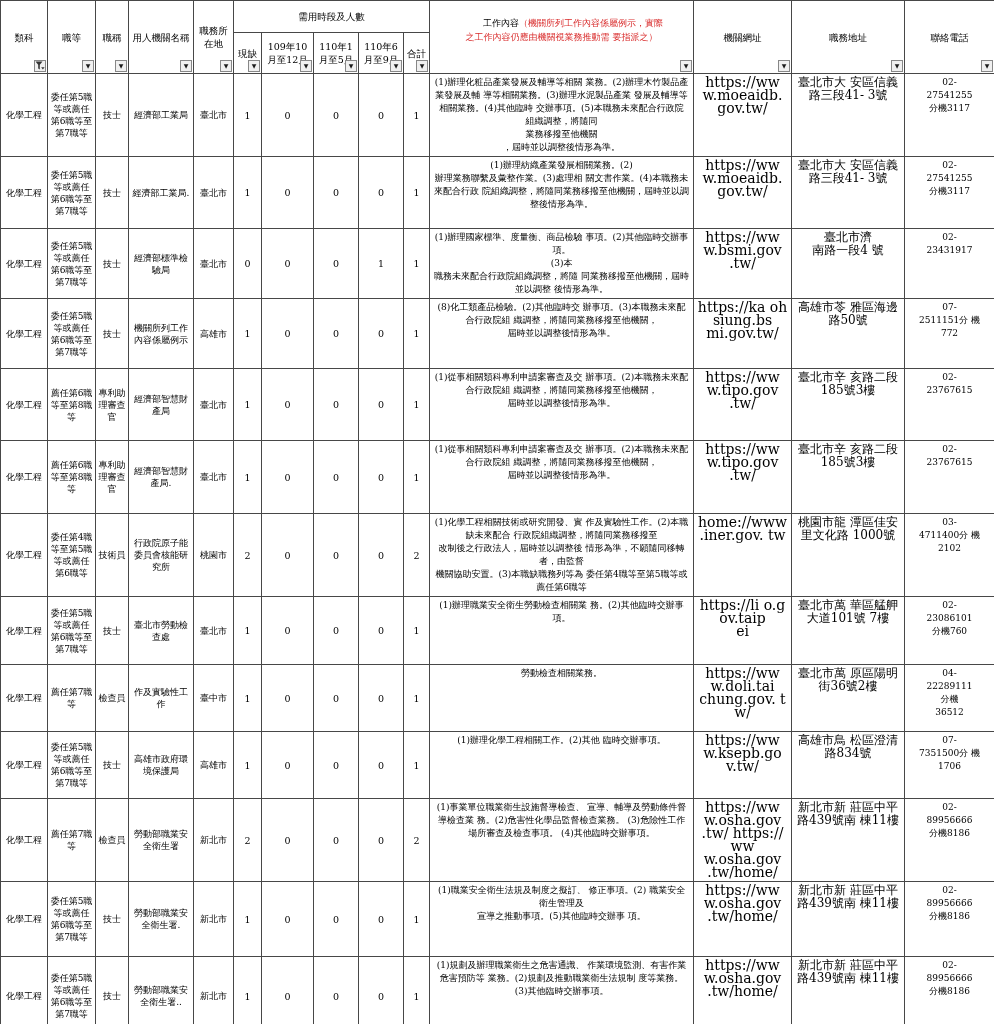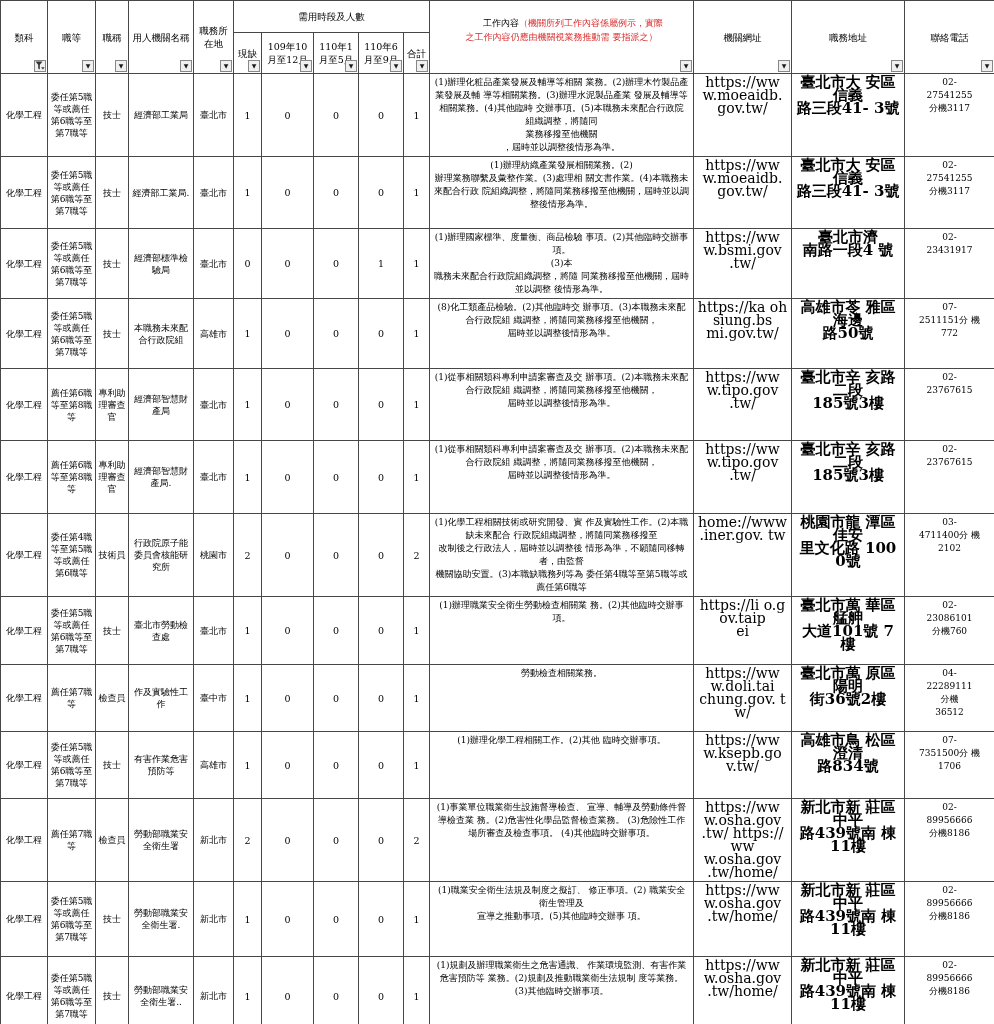--- a/index.html
+++ b/index.html
@@ -13,21 +13,21 @@
   thead tr.group-row th.group{height:30px;}
   thead tr.sub-row th{height:38px;}
   .work-head{font-size:9px;line-height:14px;white-space:pre-wrap;}
   .note-red{color:#d92b2b;}
   td.c{text-align:center;vertical-align:middle;font-size:9px;line-height:12px;}
   td.num{text-align:center;vertical-align:middle;font-size:9.5px;}
   td.work,td.url,td.addr,td.tel{vertical-align:top;text-align:center;
         white-space:pre-wrap;word-break:break-all;line-height:13px;}
   td.work{font-size:9px;padding:2px 4px;}
   td.url{font-size:14px;padding:2px 3px;}
-  td.addr{font-size:15px;padding:2px 3px;font-weight:bold;}
+  td.addr{font-size:12px;padding:2px 3px;}
   td.tel{font-size:9px;padding:2px 13px;}
   
   tbody tr:nth-child(1){height:80px;} tbody tr:nth-child(2){height:72px;}
   tbody tr:nth-child(3){height:70px;} tbody tr:nth-child(4){height:70px;}
   tbody tr:nth-child(5){height:72px;} tbody tr:nth-child(6){height:73px;}
   tbody tr:nth-child(7){height:83px;} tbody tr:nth-child(8){height:68px;}
   tbody tr:nth-child(9){height:67px;} tbody tr:nth-child(10){height:67px;}
   tbody tr:nth-child(11){height:80px;} tbody tr:nth-child(12){height:75px;}
   tbody tr:nth-child(13){height:79px;}
   
@@ -191,21 +191,21 @@
 .tw/</td>
     <td class="addr">臺北市濟
 南路一段4 號</td>
     <td class="tel">02-
 23431917</td>
   </tr>
       <tr>
     <td class="c">化學工程</td>
     <td class="c">委任第5職等或薦任第6職等至第7職等</td>
     <td class="c">技士</td>
-    <td class="c">本職務未來配合行政院組</td>
+    <td class="c">機關所列工作內容係屬例示</td>
     <td class="c">高雄市</td>
     <td class="num">1</td>
     <td class="num">0</td>
     <td class="num">0</td>
     <td class="num">0</td>
     <td class="num">1</td>
     <td class="work">(8)化工類產品檢驗。(2)其他臨時交 辦事項。(3)本職務未來配合行政院組 織調整，將隨同業務移撥至他機關，
 屆時並以調整後情形為準。</td>
     <td class="url">https://ka ohsiung.bs
 mi.gov.tw/</td>
@@ -314,21 +314,21 @@
 街36號2樓</td>
     <td class="tel">04-
 22289111
 分機
 36512</td>
   </tr>
       <tr>
     <td class="c">化學工程</td>
     <td class="c">委任第5職等或薦任第6職等至第7職等</td>
     <td class="c">技士</td>
-    <td class="c">有害作業危害預防等</td>
+    <td class="c">高雄市政府環境保護局</td>
     <td class="c">高雄市</td>
     <td class="num">1</td>
     <td class="num">0</td>
     <td class="num">0</td>
     <td class="num">0</td>
     <td class="num">1</td>
     <td class="work">(1)辦理化學工程相關工作。(2)其他 臨時交辦事項。</td>
     <td class="url">https://ww w.ksepb.go
 v.tw/</td>
     <td class="addr">高雄市鳥 松區澄清

